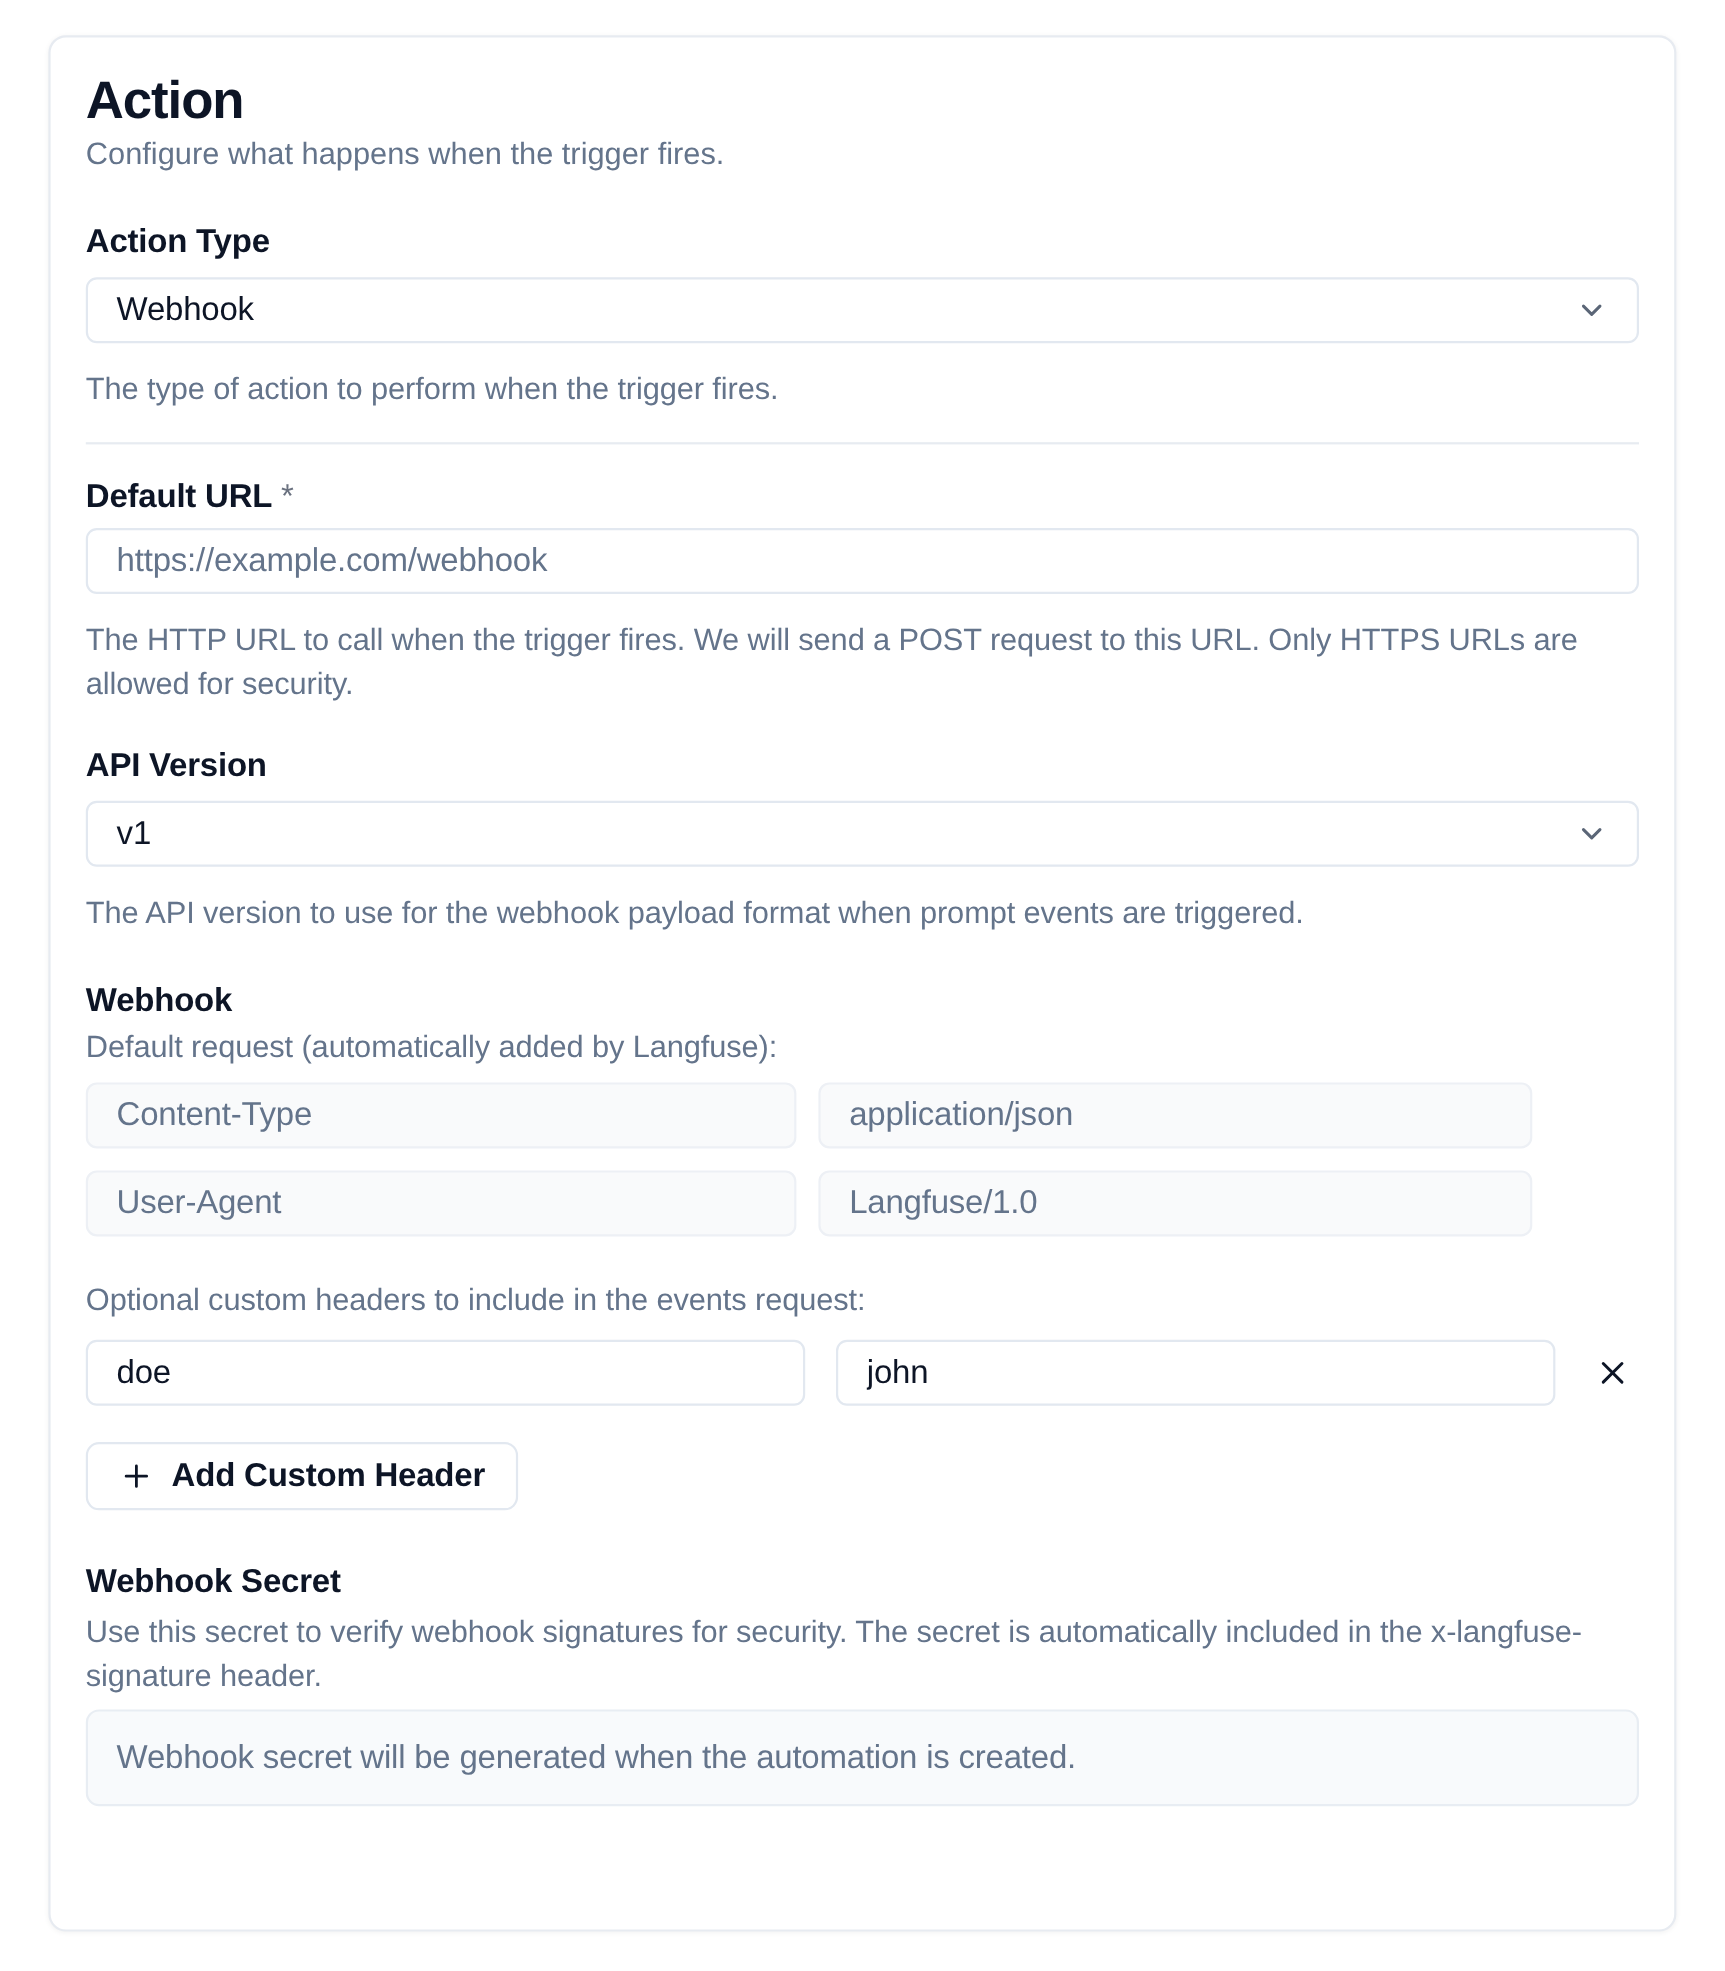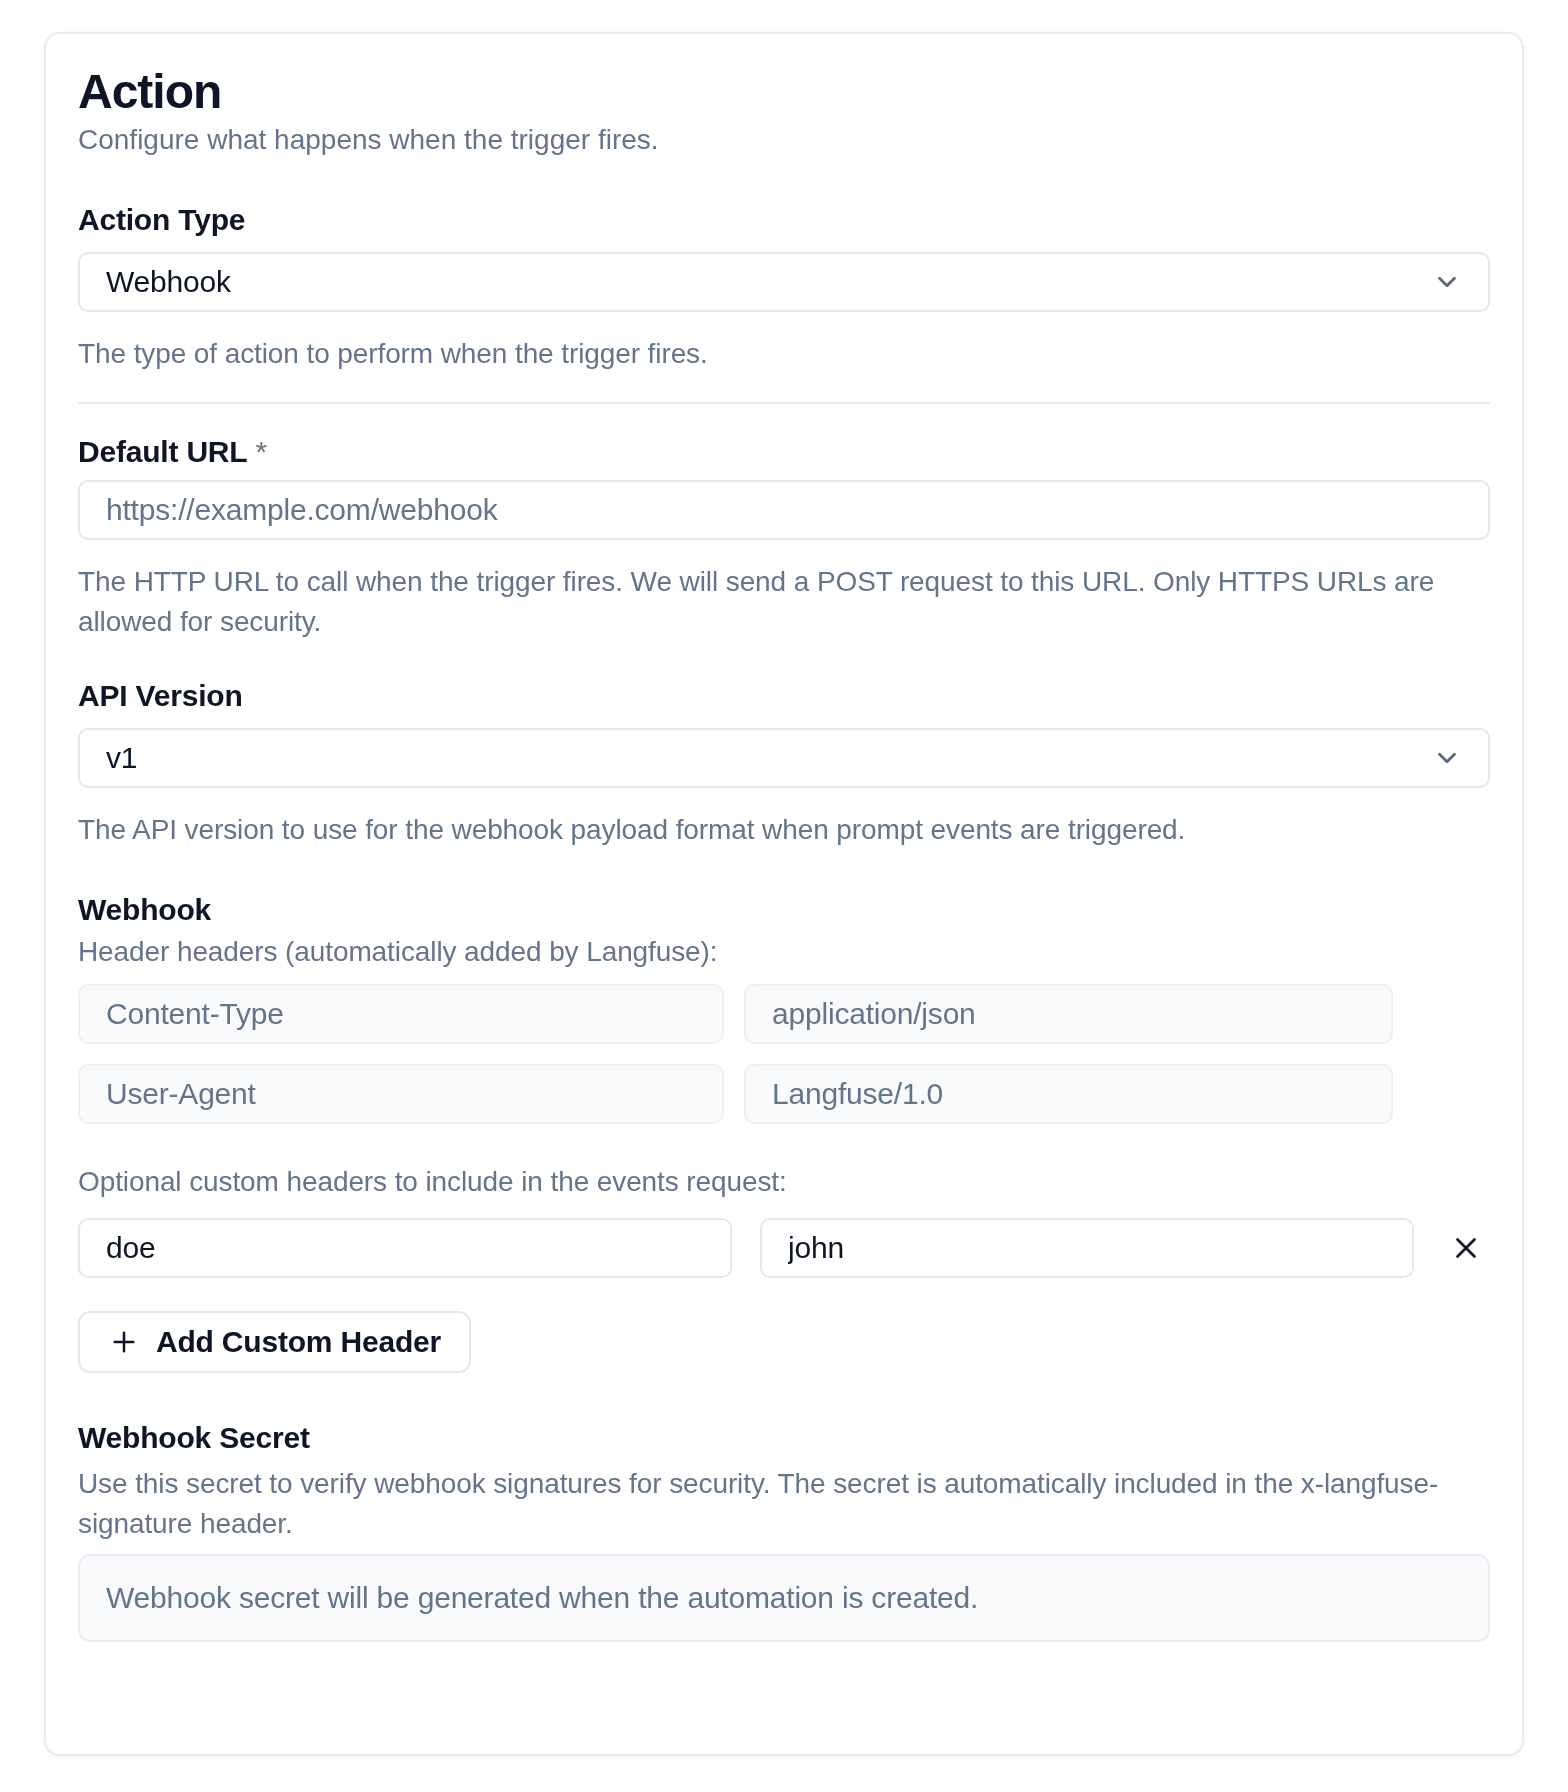--- a/index.html
+++ b/index.html
@@ -105,21 +105,21 @@
     <span class="icon chev">
       <svg width="30" height="30" viewBox="0 0 24 24" fill="none" stroke="#5b6677" stroke-width="2.2" stroke-linecap="round" stroke-linejoin="round">
           <path d="M6 9l6 6 6-6"></path>
         </svg>
     </span>
   </div>
   <div class="muted mt-help">The API version to use for the webhook payload format when prompt events are triggered.</div>
 
   
   <div class="label mt-headers">Webhook</div>
-  <div class="muted headers-intro">Header headers (automatically added by Langfuse):</div>
+  <div class="muted headers-intro">Default request (automatically added by Langfuse):</div>
 
   <div class="default-rows">
     <div class="default-row">
       <input class="control disabled" type="text" disabled="" value="Content-Type" style="">
       <input class="control disabled" type="text" disabled="" value="application/json" style="">
     </div>
     <div class="default-row">
       <input class="control disabled" type="text" disabled="" value="User-Agent" style="">
       <input class="control disabled" type="text" disabled="" value="Langfuse/1.0" style="">
     </div>

